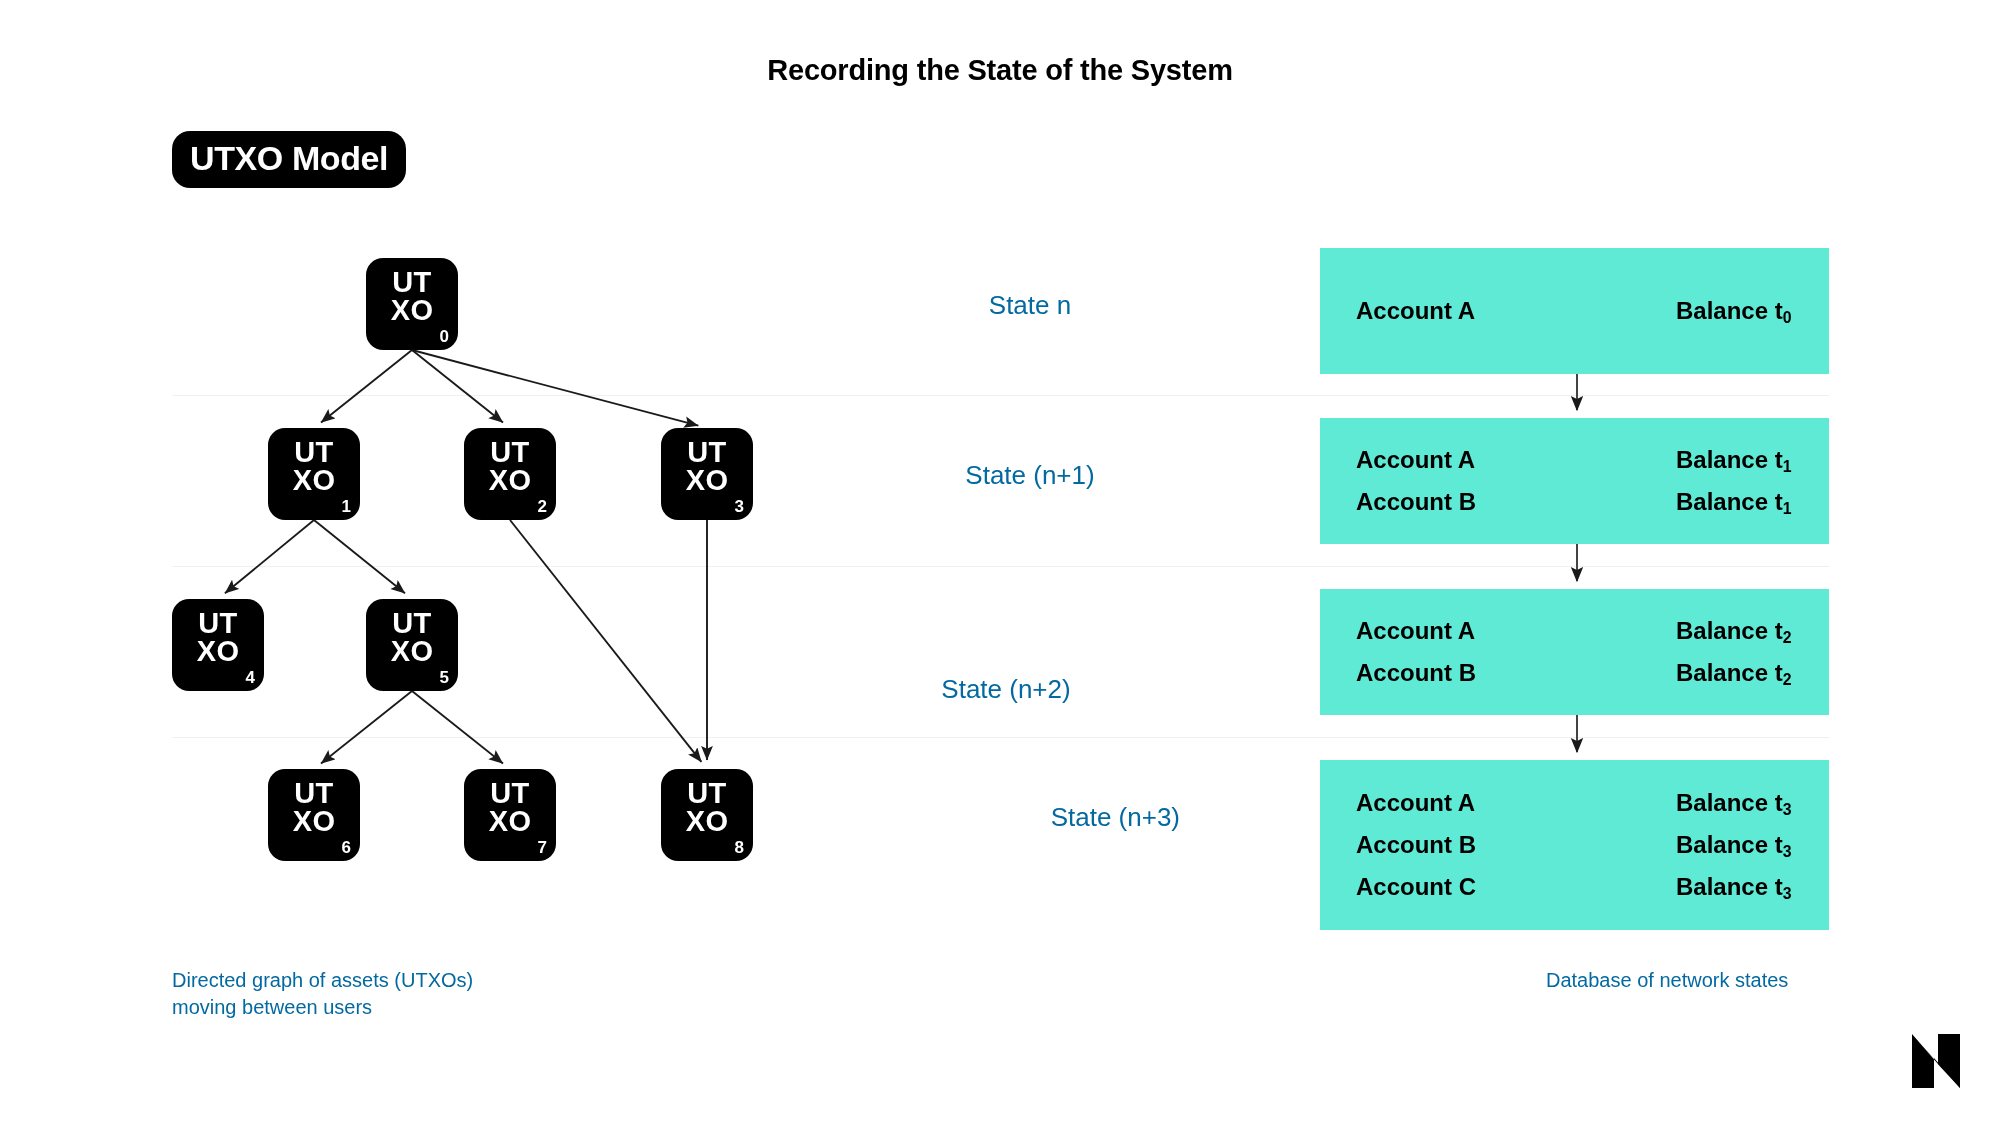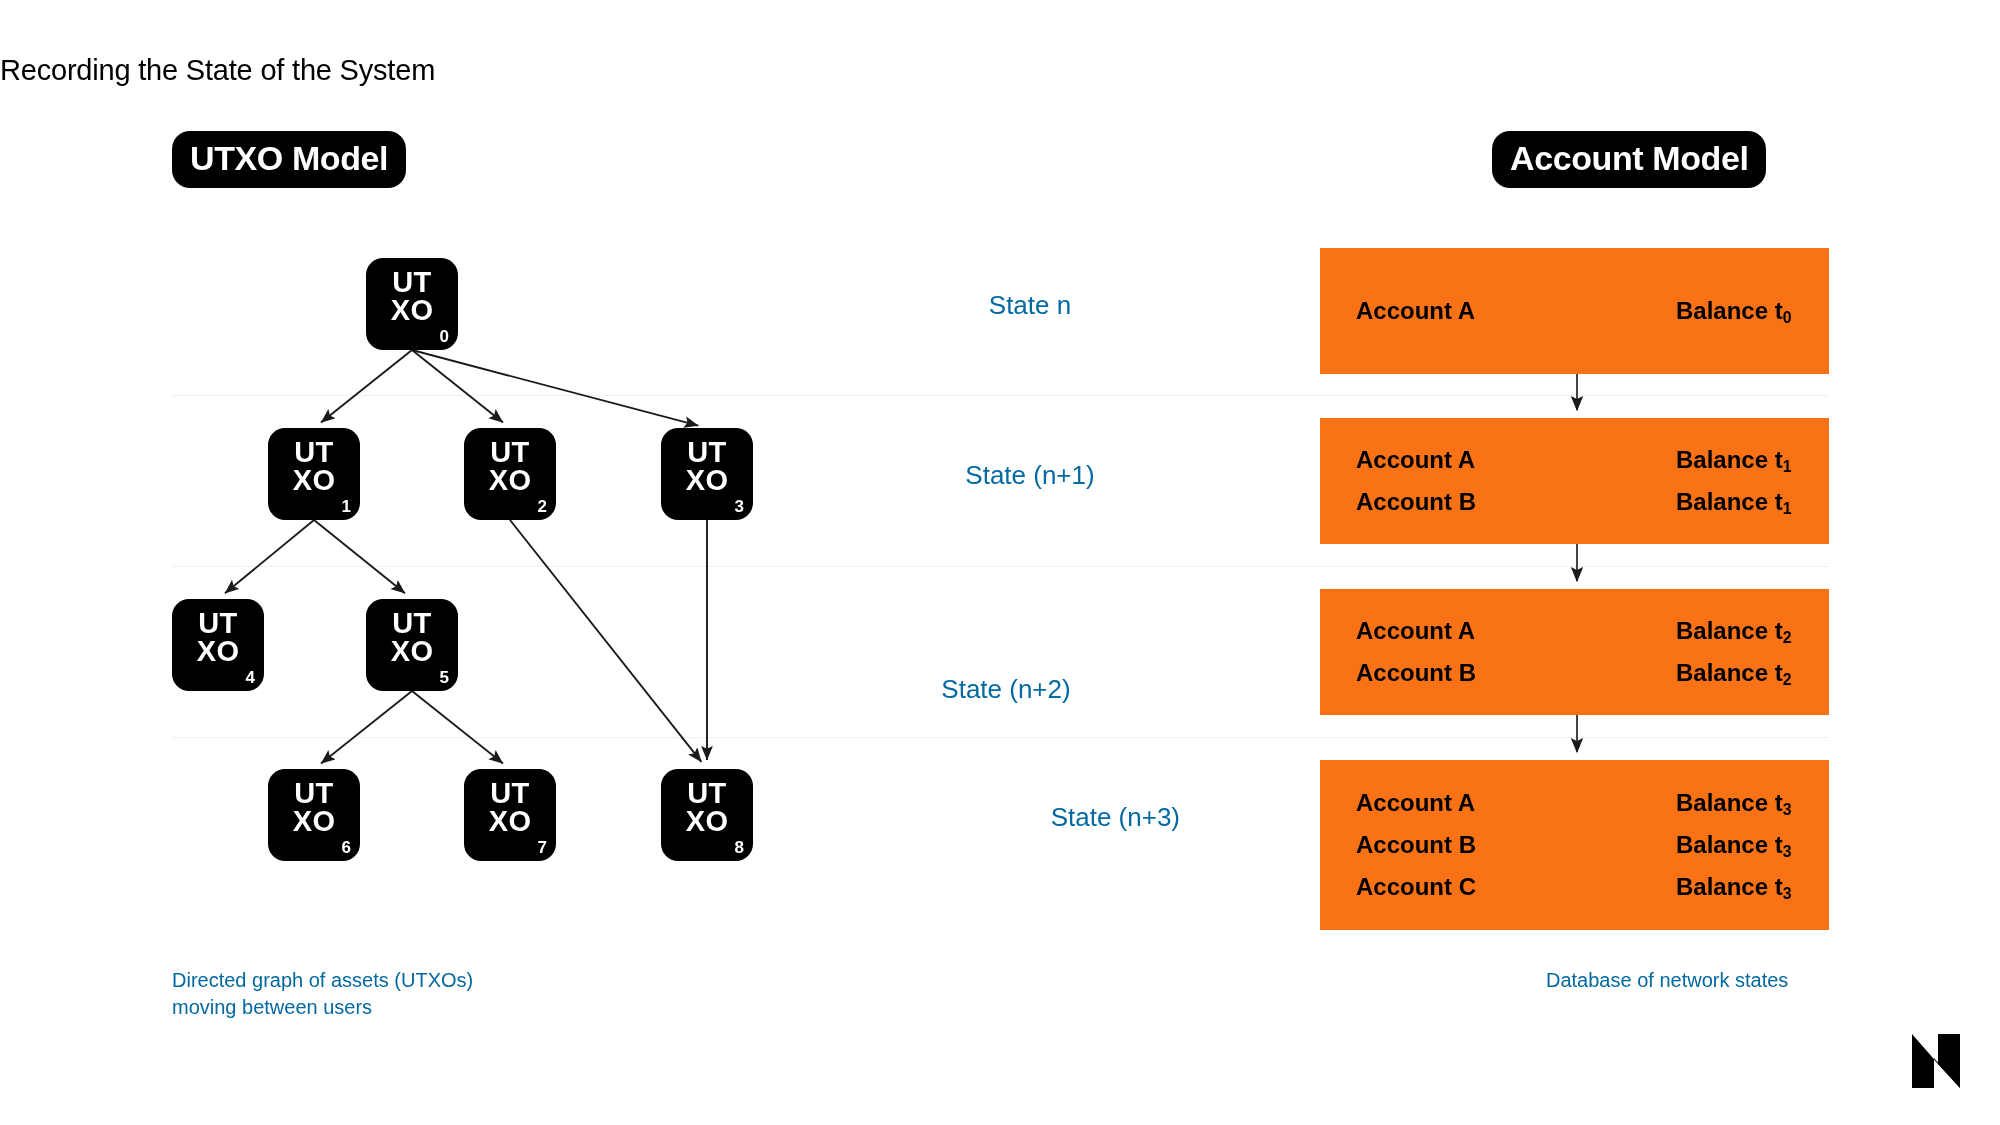--- a/index.html
+++ b/index.html
@@ -8,23 +8,23 @@
     background: #ffffff;
     font-family: "Liberation Sans", sans-serif;
     overflow: hidden;
   }
   #stage { position: relative; width: 2000px; height: 1125px; }
 
   
   .page-title {
     position: absolute;
     left: 0; top: 54px; width: 2000px;
-    text-align: left;
+    text-align: center;
     font-size: 29px;
-    font-weight: 400;
+    font-weight: 700;
     color: #000;
     letter-spacing: -0.2px;
   }
 
   
   .chip {
     position: absolute;
     background: #000;
     color: #fff;
     font-size: 34px;
@@ -84,21 +84,21 @@
     text-align: center;
     font-size: 26px;
     color: #0369a1;
   }
 
   
   .acct-panel {
     position: absolute;
     left: 1320px;
     width: 509px;
-    background: #f97316;
+    background: #5eead4;
     padding-left: 36px;
   }
   .acct-row {
     position: relative;
     height: 42px;
     line-height: 42px;
     font-size: 24px;
     font-weight: 700;
     color: #000;
   }
@@ -129,21 +129,20 @@
   #logo { position: absolute; left: 1908px; top: 1030px; }
 </style>
 </head>
 <body>
 
 <div id="stage">
 
   <div class="page-title">Recording the State of the System</div>
 
   <div class="chip" id="chip-utxo">UTXO Model</div>
-  <div class="chip" id="chip-account">Account Model</div>
 
   <div id="dividers">
       <div class="divider" style="top: 395px;"></div>
       <div class="divider" style="top: 566px;"></div>
       <div class="divider" style="top: 737px;"></div>
     </div>
 
   <div id="utxo-graph">
     <svg id="arrows-utxo" viewBox="0 0 900 1125" width="900" height="1125">
       <defs>

